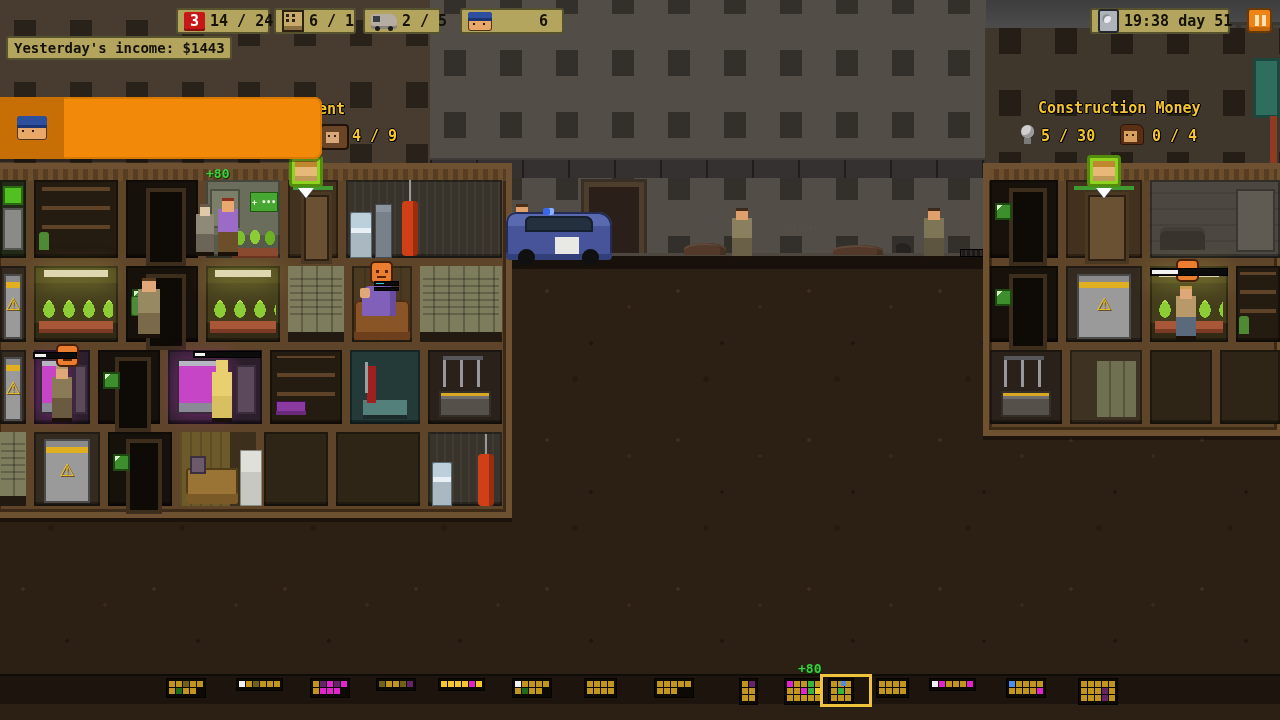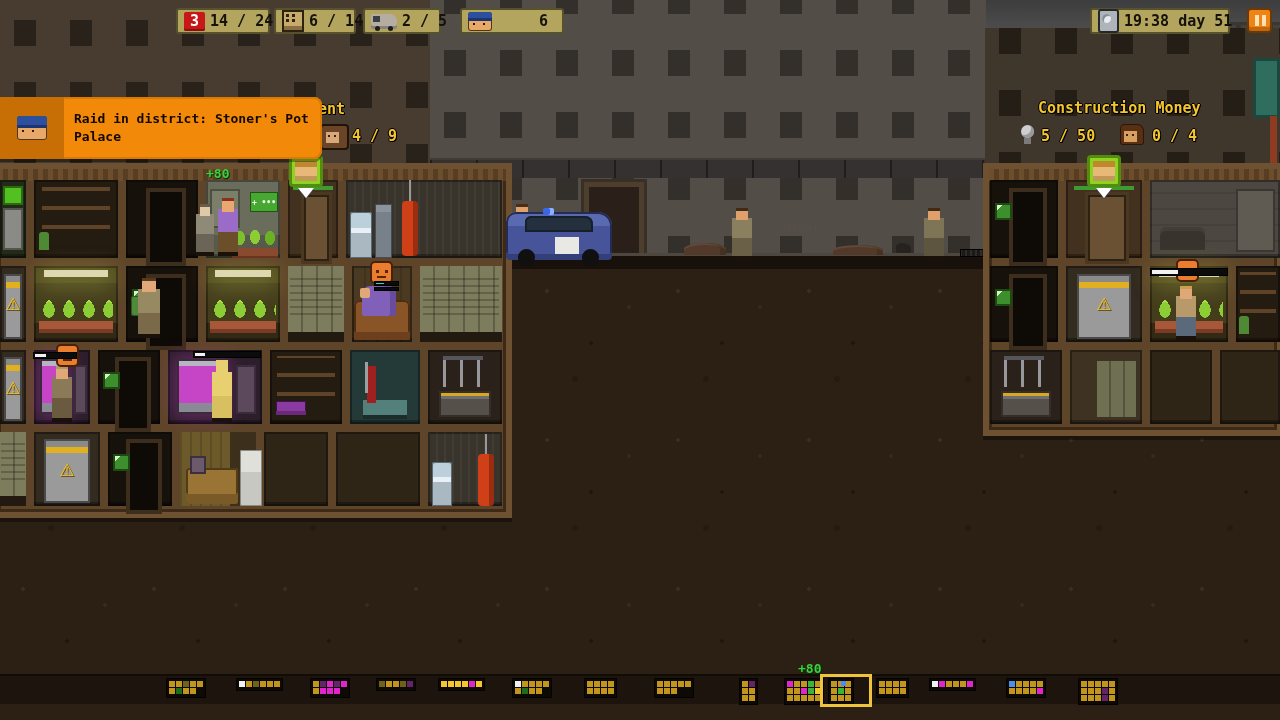--- a/index.html
+++ b/index.html
@@ -523,44 +523,46 @@
         </div>
       </div>
     </div>
 
   <div class="panel" style="left:176px;top:8px;width:94px;">
     <span class="raid-count">3</span>
     <span>14 / 24</span>
   </div>
   <div class="panel" style="left:274px;top:8px;width:82px;">
     <span class="icon icon-building"></span>
-    <span>6 / 14</span>
+    <span>6 / 1</span>
   </div>
   <div class="panel" style="left:363px;top:8px;width:78px;">
     <span class="icon icon-van"></span>
     <span>2 / 5</span>
   </div>
   <div class="panel" style="left:460px;top:8px;width:104px;justify-content:space-between;padding-right:14px;">
     <span class="icon icon-police"></span>
     <span>6</span>
+  </div>
+  <div class="panel" style="left:6px;top:36px;width:226px;height:24px;font-size:14px;">
+    <span>Yesterday's income: $1443</span>
   </div>
   <div class="panel" style="left:1090px;top:8px;width:140px;">
     <span class="icon icon-clock"></span>
     <span>19:38 day 51</span>
   </div>
   <button class="pause-btn" style="left:1247px;top:8px;"></button>
 
   <div class="notif">
     <div class="notif-iconbox">
       <span class="icon icon-police big"></span>
     </div>
-    <div class="notif-text">Raid in district: Stoner's Pot Palace</div>
   </div>
 
   <div class="ylab" style="left:318px;top:101px;">ent</div>
   <span class="icon icon-monkey" style="position:absolute;left:320px;top:124px;z-index:9;"></span>
   <div class="ylab" style="left:352px;top:128px;">4 / 9</div>
   <div class="ylab" style="left:1038px;top:100px;">Construction Money</div>
   <span class="icon icon-bulb" style="position:absolute;left:1020px;top:125px;z-index:9;"></span>
-  <div class="ylab" style="left:1041px;top:128px;">5 / 50</div>
+  <div class="ylab" style="left:1041px;top:128px;">5 / 30</div>
   <span class="icon icon-worker" style="position:absolute;left:1120px;top:124px;z-index:9;"></span>
   <div class="ylab" style="left:1152px;top:128px;">0 / 4</div>
 </div>
 
 </body></html>

